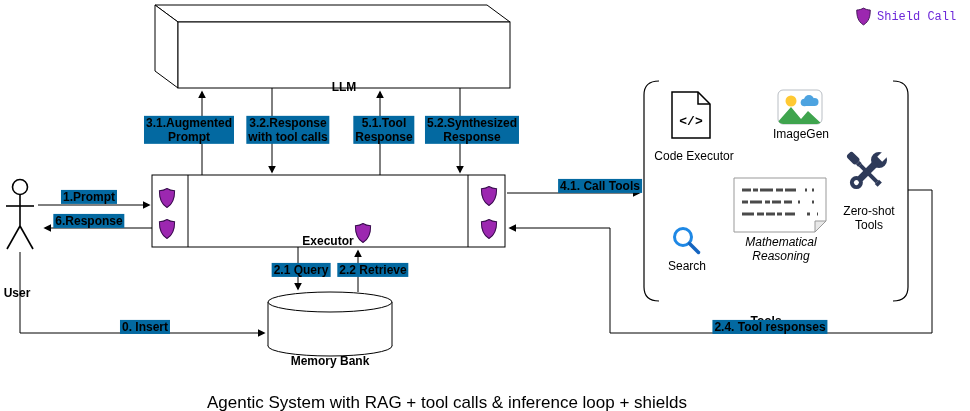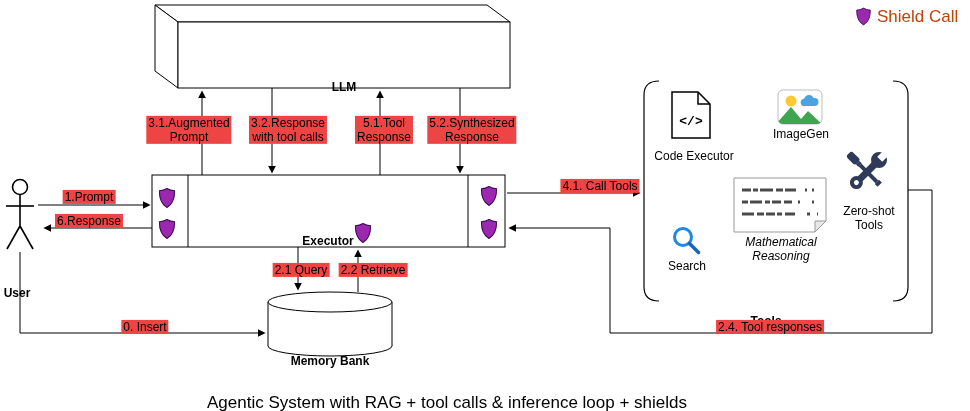--- a/index.html
+++ b/index.html
@@ -9,24 +9,24 @@
     overflow:hidden;
   }
   .canvas svg{position:absolute;left:0;top:0;}
   .lbl{
     position:absolute;transform:translate(-50%,-50%);
     font-size:12px;line-height:1.18;text-align:center;
     white-space:pre-line;color:#000;
   }
   .lbl-left{
     position:absolute;transform:translate(0,-50%);
-    font-size:17px;white-space:nowrap;color:#c2410c;
+    font-size:12px;white-space:nowrap;color:#6d28d9;font-family:Liberation Mono, monospace;
   }
   .bold{font-weight:bold;margin-top:30px;}
-  .bg{background:#ef4444;padding:0 2px;}
+  .bg{background:#0369a1;padding:0 2px;font-weight:bold;}
   .caption{font-size:17px;white-space:nowrap;margin-top:15px;}
 </style>
 </head>
 <body>
 
 <div class="canvas">
 
 <svg width="970" height="411" viewBox="0 0 970 411">
   <defs>
     <marker id="arrow" viewBox="0 0 10 10" refX="8" refY="5" markerWidth="8" markerHeight="8" orient="auto">

